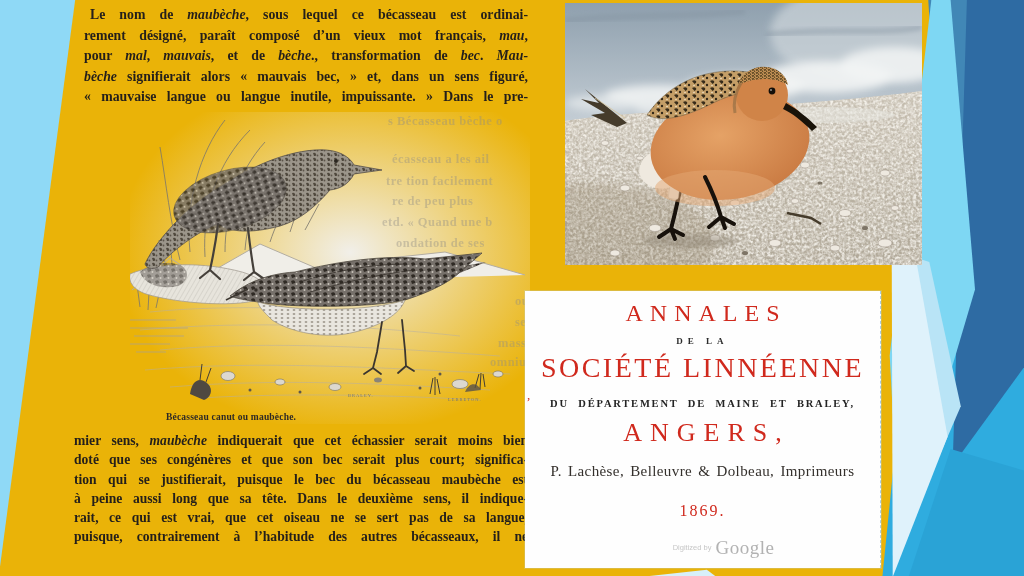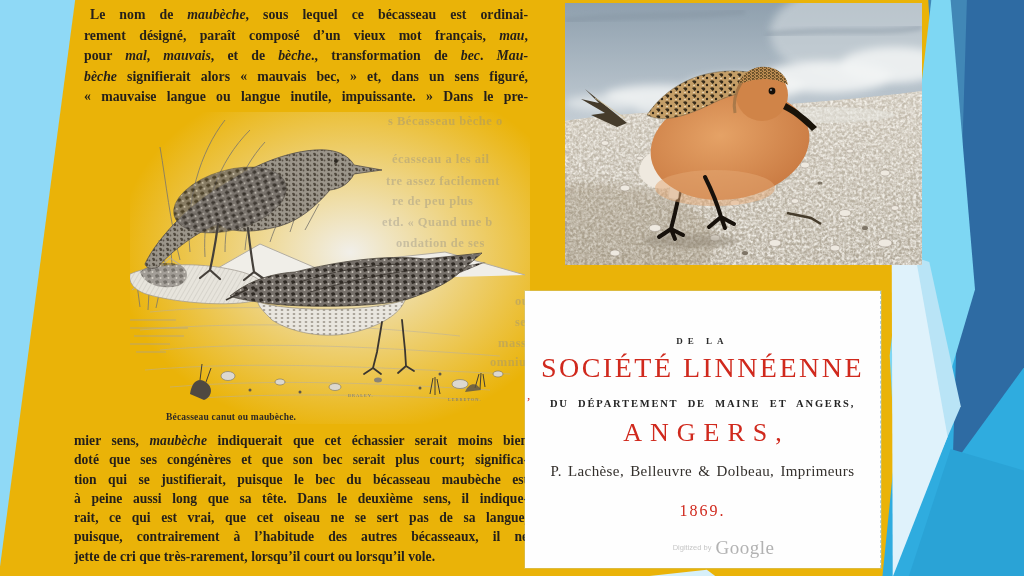--- a/index.html
+++ b/index.html
@@ -70,21 +70,21 @@
     <div class="line">rement désigné, paraît composé d’un vieux mot français, <i>mau</i>,</div>
     <div class="line">pour <i>mal</i>, <i>mauvais</i>, et de <i>bèche</i>., transformation de <i>bec</i>. <i>Mau-</i></div>
     <div class="line"><i>bèche</i> signifierait alors  « mauvais bec, » et, dans un sens figuré,</div>
     <div class="line">« mauvaise langue ou langue inutile, impuissante. » Dans le pre-</div>
   </div>
 
   <figure class="engraving" style="margin:0">
 
     <div class="ghost" style="left:258px;top:2px">s Bécasseau bèche o</div>
     <div class="ghost" style="left:262px;top:40px">écasseau a les ail</div>
-    <div class="ghost" style="left:256px;top:62px">tre assez facilement</div>
+    <div class="ghost" style="left:256px;top:62px">tre tion facilement</div>
     <div class="ghost" style="left:262px;top:82px">re de peu plus</div>
     <div class="ghost" style="left:252px;top:103px">etd. « Quand une b</div>
     <div class="ghost" style="left:266px;top:124px">ondation de ses</div>
     <div class="ghost" style="left:270px;top:146px">et plus pleine</div>
     <div class="ghost" style="left:385px;top:182px">ou</div>
     <div class="ghost" style="left:385px;top:203px">se</div>
     <div class="ghost" style="left:368px;top:224px">masse</div>
     <div class="ghost" style="left:360px;top:243px">omnium</div>
 
     <svg width="400" height="290" viewBox="0 0 400 290">
@@ -192,21 +192,20 @@
     <figcaption class="caption">Bécasseau canut ou maubèche.</figcaption>
   </figure>
 
   <div class="para" id="para-bottom">
     <div class="line">mier sens, <i>maubèche</i> indiquerait que cet échassier serait moins bien</div>
     <div class="line">doté que ses congénères et que son bec serait plus court; significa-</div>
     <div class="line">tion qui se justifierait, puisque le bec du bécasseau maubèche est</div>
     <div class="line">à peine aussi long que sa tête. Dans le deuxième sens, il indique-</div>
     <div class="line">rait, ce qui est vrai, que cet oiseau ne se sert pas de sa langue,</div>
     <div class="line">puisque, contrairement à l’habitude des autres bécasseaux, il ne</div>
-    <div class="line last">jette de cri que très-rarement, lorsqu’il court ou lorsqu’il vole.</div>
   </div>
 
   <figure class="photo" style="margin:0">
     <svg width="357" height="262" viewBox="0 0 357 262">
       <defs>
         <linearGradient id="surfGrad" x1="0" y1="0" x2="0" y2="1">
           <stop offset="0" stop-color="#8fa0ae"></stop>
             <stop offset="1" stop-color="#c6cfd6"></stop>
         </linearGradient>
         <linearGradient id="sandGrad" x1="0" y1="0" x2="0" y2="1">
@@ -321,24 +320,25 @@
         <path d="M221,100 C232,106 243,115 252,124 L247,128 C237,118 227,110 218,106 Z" fill="#191309"></path>
 
         <g stroke="#17110b" stroke-width="4" stroke-linecap="round" fill="none">
           <path d="M140,174 C148,190 152,200 156,214 M156,214 l-12,10 M156,214 l4,11 M156,214 l13,7"></path>
         </g>
       </g>
     </svg>
   </figure>
 
   <section class="card">
+    <div class="t red" id="t-annales">ANNALES</div>
     <div class="t" id="t-dela">DE LA</div>
     <div class="t red" id="t-societe">SOCIÉTÉ LINNÉENNE</div>
     <span class="s-mark red">,</span>
-    <div class="t" id="t-dept">DU DÉPARTEMENT DE MAINE ET ANGERS,</div>
+    <div class="t" id="t-dept">DU DÉPARTEMENT DE MAINE ET BRALEY,</div>
     <div class="t red" id="t-angers">ANGERS,</div>
     <div class="t" id="t-printers">P. Lachèse, Belleuvre &amp; Dolbeau, Imprimeurs</div>
     <div class="t red" id="t-year">1869.</div>
     <div class="t" id="t-digitized">
       <span class="dig-small">Digitized by</span>
       <span class="dig-brand">Google</span>
     </div>
   </section>
 
 </div>

